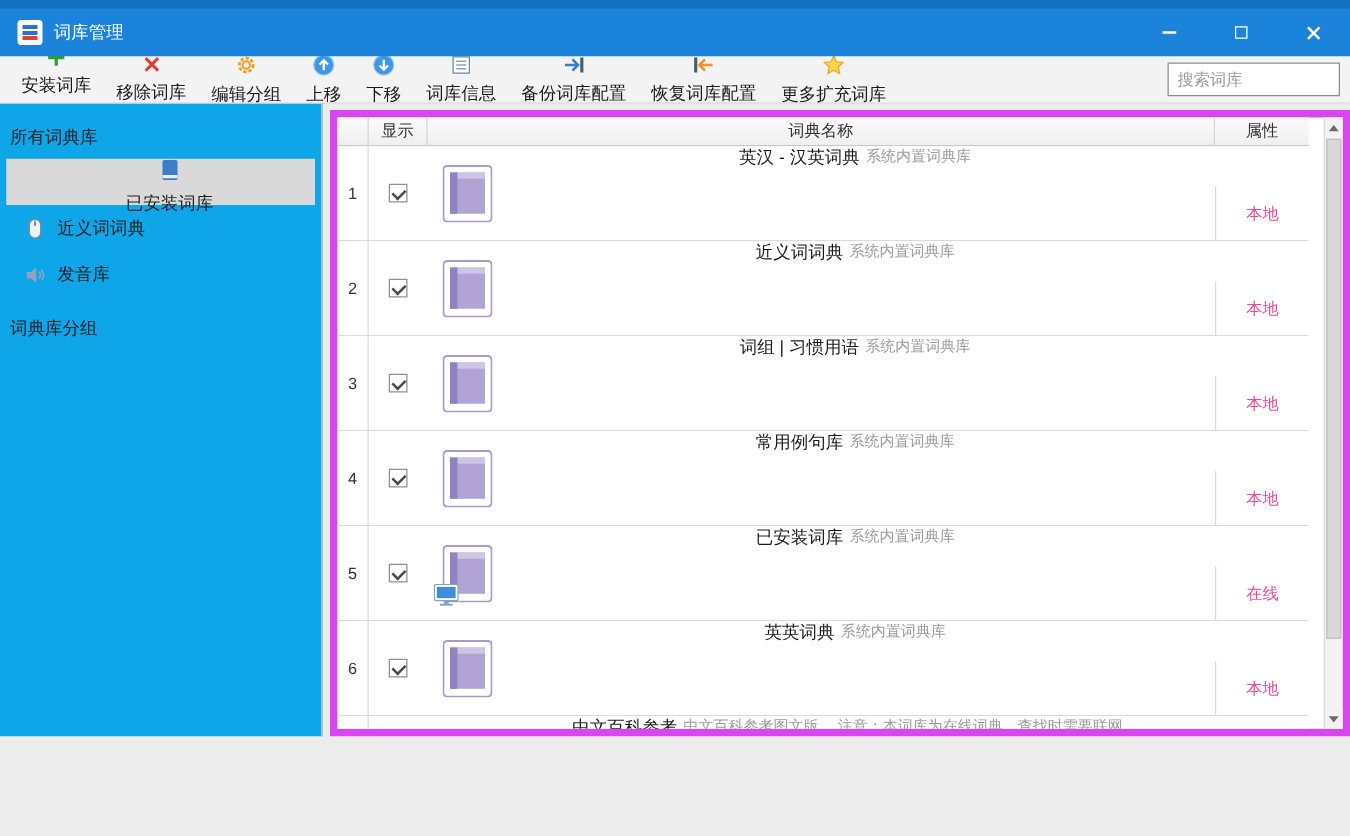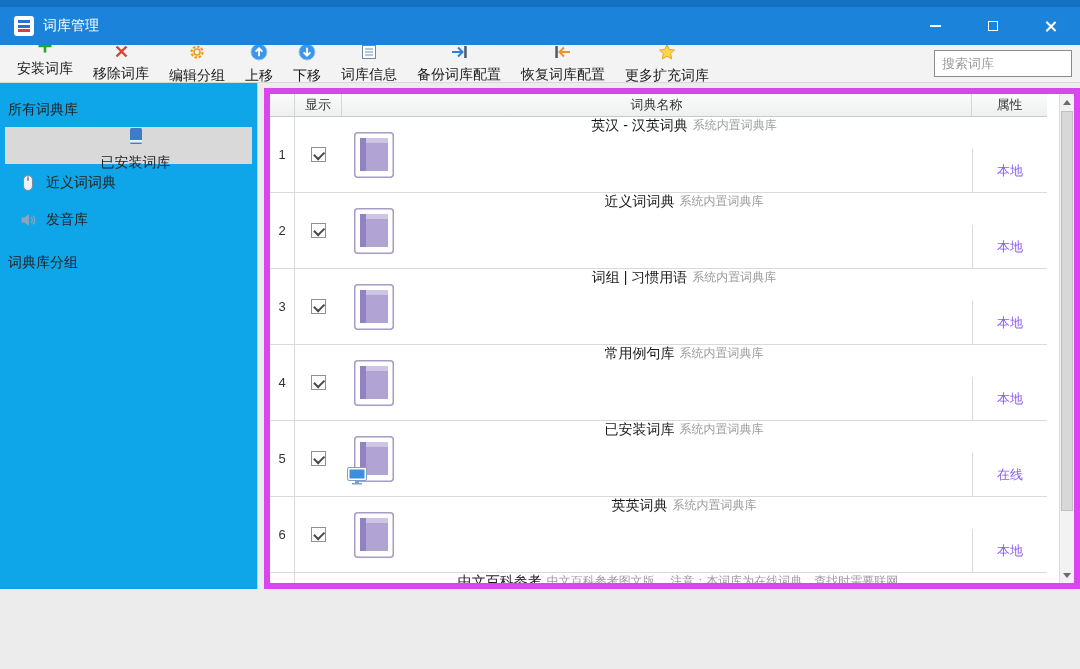--- a/index.html
+++ b/index.html
@@ -47,21 +47,21 @@
   .th.h-name{flex:1;}
   .th.h-attr{width:75px;border-right:none;}
 
   .tbody{flex:1;overflow:hidden;}
   .trow{height:76px;display:flex;border-bottom:1px solid #dadada;align-items:stretch;background:#fff;}
   .cell{display:flex;align-items:center;}
   .c-num{width:25px;justify-content:center;font-size:13px;color:#333;border-right:1px solid #dadada;}
   .c-show{width:47px;justify-content:center;}
   .c-book{width:64px;justify-content:center;}
   .c-name{flex:1;flex-direction:row;align-items:flex-start;justify-content:center;gap:5px;min-width:0;padding-right:10px;}
-  .c-attr{width:75px;justify-content:center;font-size:13px;color:#8b5cf6;border-left:1px solid #dadada;margin-top:32px;}
+  .c-attr{width:75px;justify-content:center;font-size:13px;color:#ec4899;border-left:1px solid #dadada;margin-top:32px;}
   .d-title{font-size:14px;color:#1a1a1a;}
   .d-sub{font-size:12px;color:#9b9b9b;}
 
   .checkbox{width:15px;height:15px;border:1px solid #8f8f8f;background:#fff;position:relative;display:inline-block;cursor:pointer;}
   .checkbox.checked::after{content:"";position:absolute;left:2px;top:2.5px;width:8px;height:4.5px;border-left:2px solid #4a4a4a;border-bottom:2px solid #4a4a4a;transform:rotate(-45deg);}
 
   .book-wrap{position:relative;display:inline-block;width:40px;height:46px;}
   .monitor{position:absolute;left:-7px;bottom:-3px;line-height:0;}
 
   

